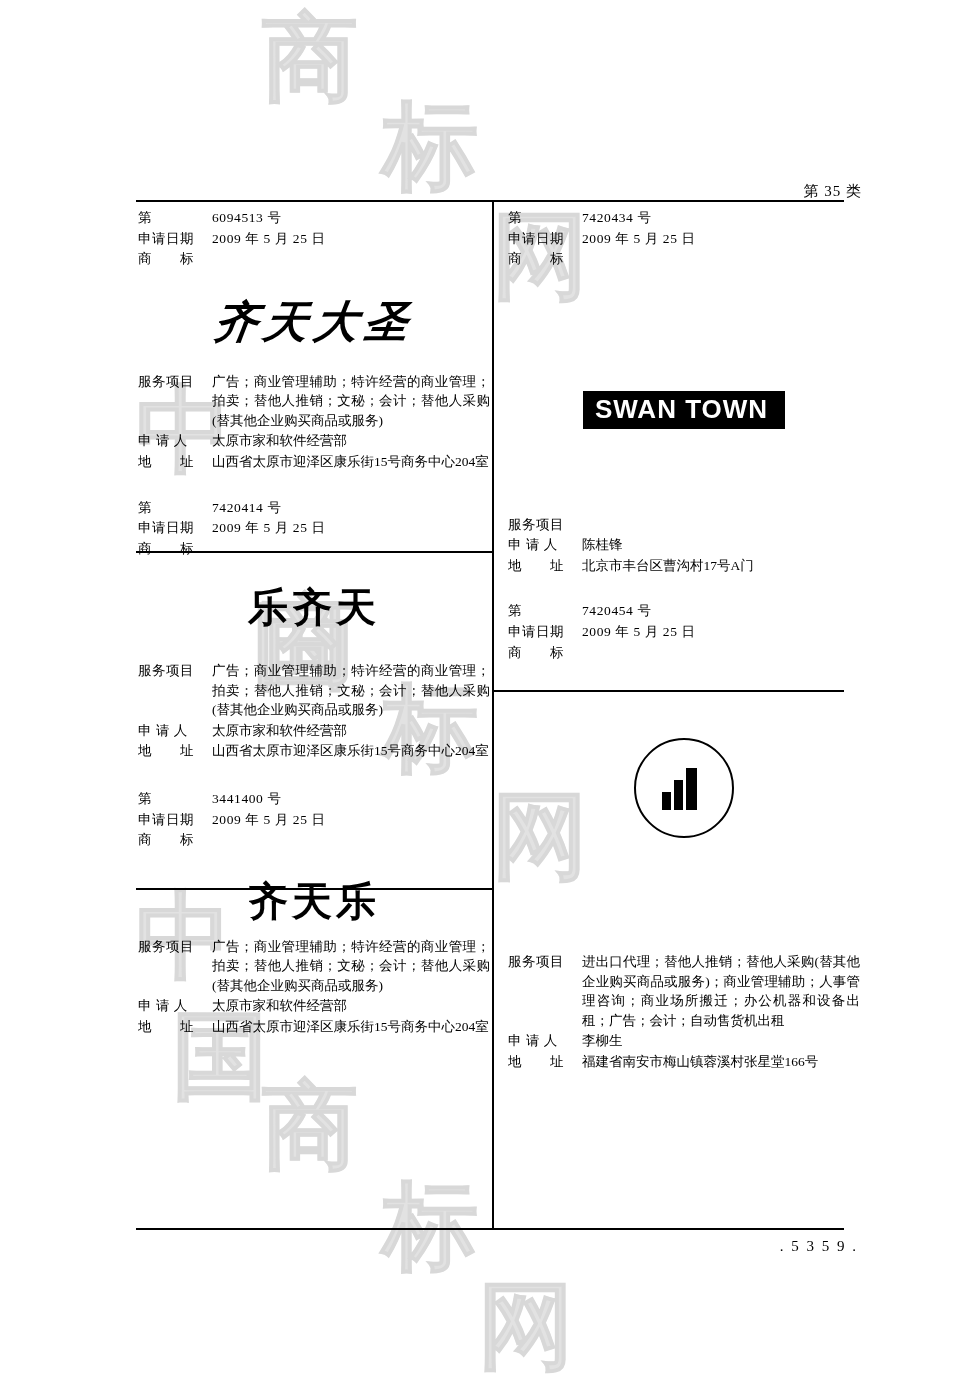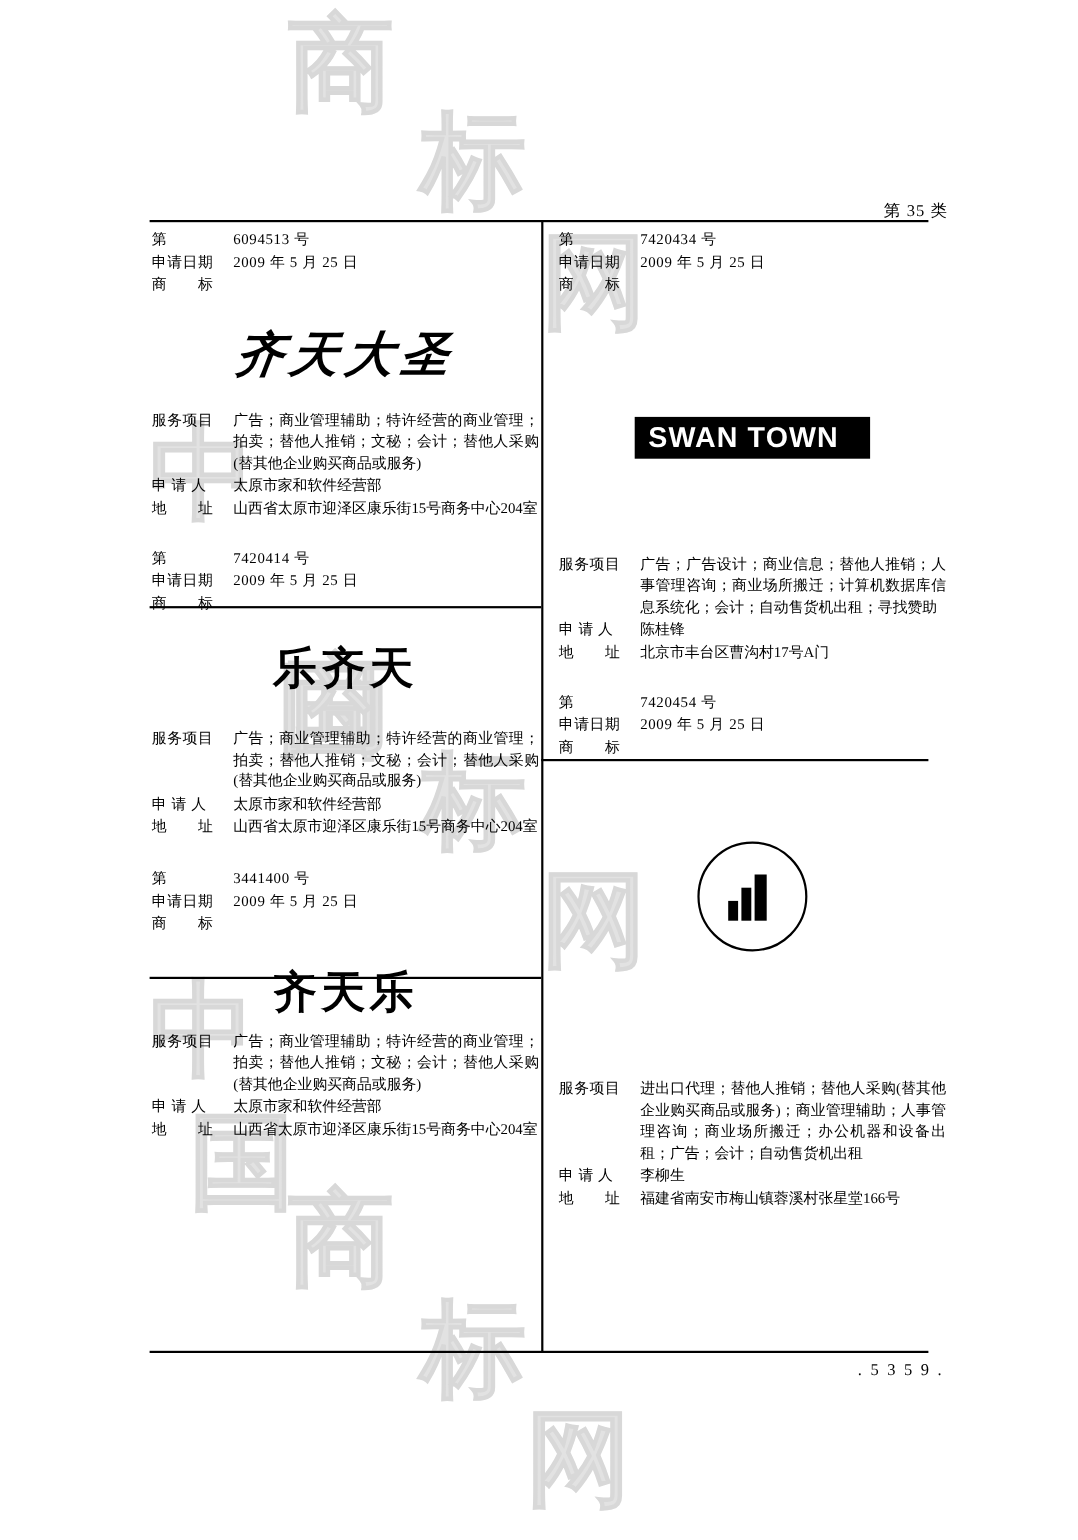--- a/index.html
+++ b/index.html
@@ -121,22 +121,22 @@
     display: block;
   }
   .logo-swan-en {
     display: inline-block;
     background: #000;
     color: #fff;
     font-family: "Liberation Sans", sans-serif;
     font-weight: bold;
     font-size: 26px;
     letter-spacing: 1px;
-    padding: 3px 28px 4px 12px;
-    margin-top: 2px;
+    padding: 3px 17px 4px 12px;
+    margin-top: 14px;
   }
   .logo-circle {
     width: 96px;
     height: 96px;
     border: 2.5px solid #000;
     border-radius: 50%;
     display: inline-block;
     position: relative;
   }
   .bar {
@@ -287,21 +287,20 @@
       </div>
       <div class="field">
         <div class="lbl">商　　标</div>
         <div class="val"></div>
       </div>
       <div class="mark-box" style="margin-top:108px;margin-bottom:86px;">
         <span class="logo-swan-en">SWAN TOWN</span>
       </div>
       <div class="field service">
         <div class="lbl">服务项目</div>
-        <div class="val">广告；广告设计；商业信息；替他人推销；人事管理咨询；商业场所搬迁；计算机数据库信息系统化；会计；自动售货机出租；寻找赞助</div>
       </div>
       <div class="field">
         <div class="lbl">申 请 人</div>
         <div class="val">陈桂锋</div>
       </div>
       <div class="field">
         <div class="lbl">地　　址</div>
         <div class="val">北京市丰台区曹沟村17号A门</div>
       </div>
     </div>

